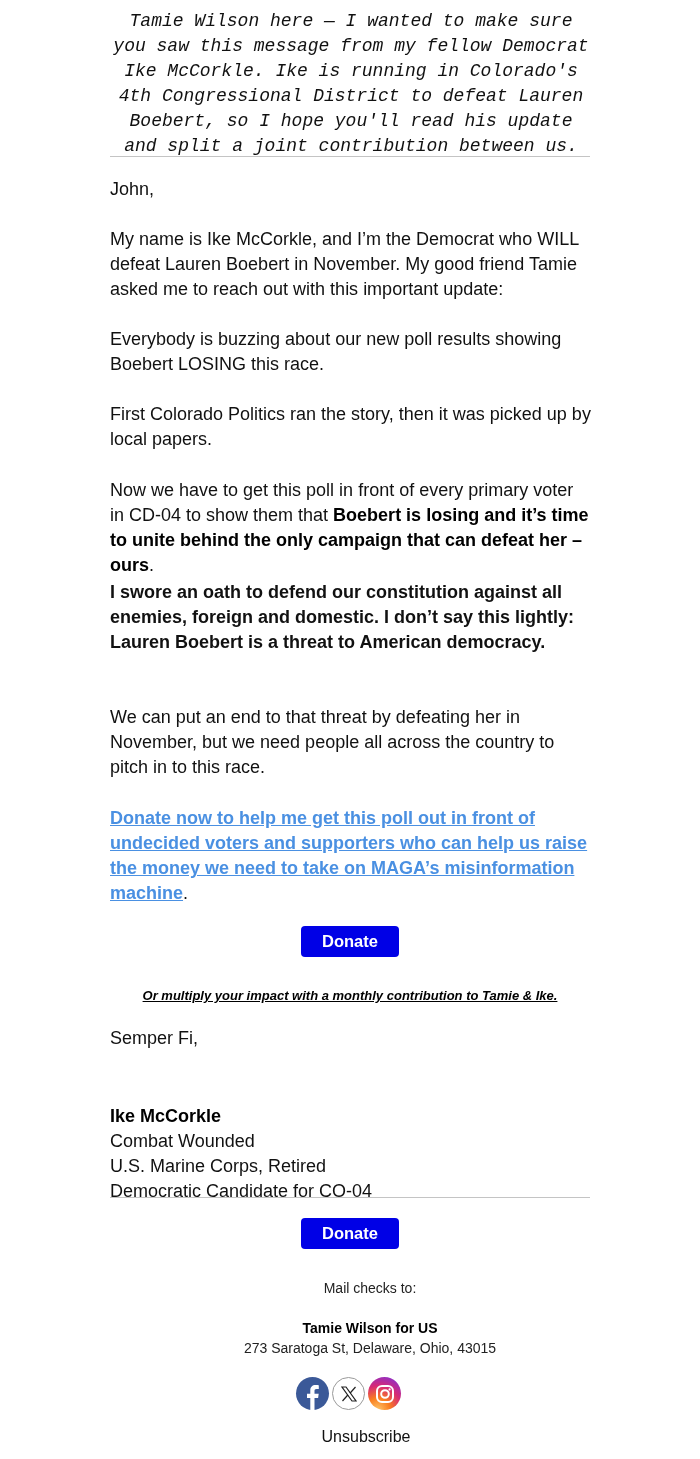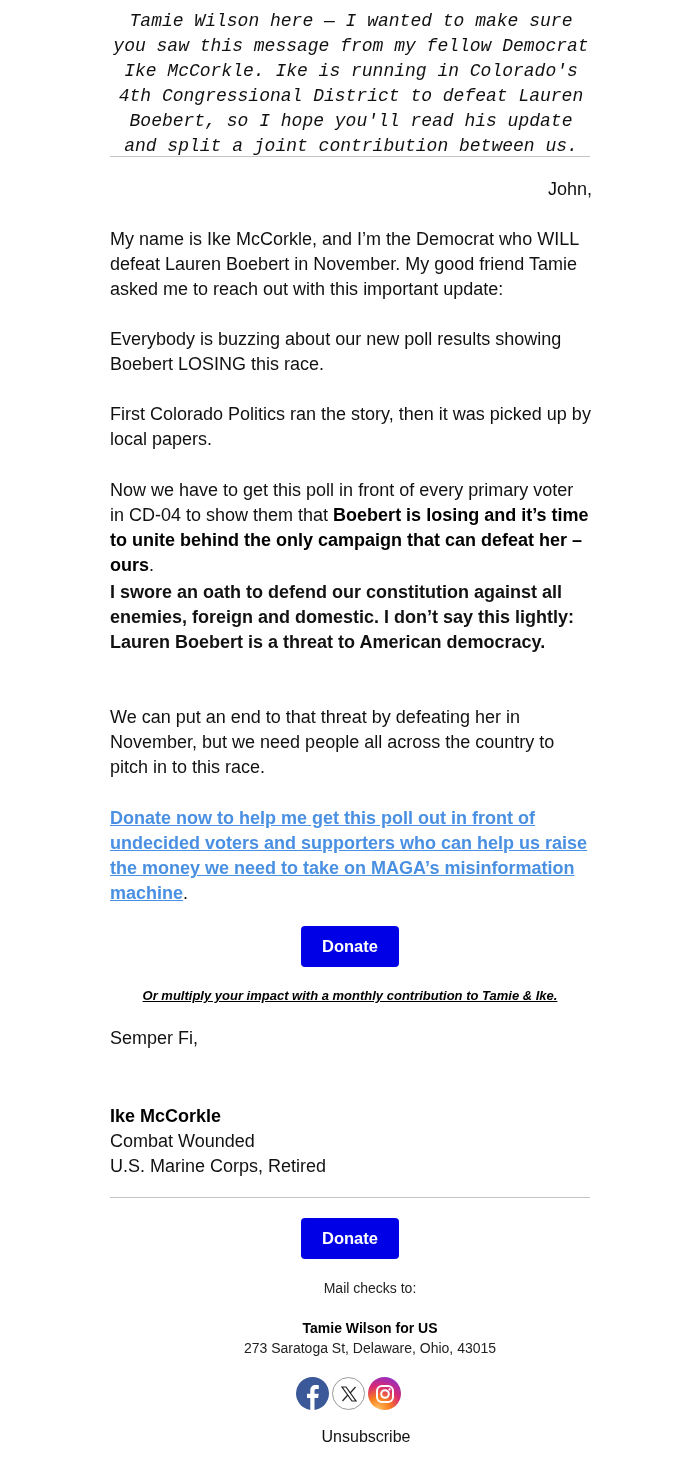--- a/index.html
+++ b/index.html
@@ -2,36 +2,36 @@
 <html><head>
 <meta charset="utf-8">
 <style>
   html, body { margin: 0; padding: 0; background: #ffffff; }
   body { width: 700px; height: 1459px; overflow: hidden; font-family: "Liberation Sans", sans-serif; color: #111111; }
   .intro { top: 9px; left: 105px; width: 490px; text-align: center; font-style: italic; font-size: 18px; line-height: 25.2px; font-family: Liberation Mono, monospace; }
   .hr { position: absolute; left: 110px; width: 480px; height: 0; border-top: 1px solid #c4c4c4; }
   .p { position: absolute; left: 110px; width: 482px; font-size: 18px; line-height: 25px; }
   .p b { font-weight: bold; color: #000; }
   .link { color: #4a90e2; font-weight: bold; text-decoration: underline; text-align: center; }
-  .btn { position: absolute; left: 301px; width: 98px; height: 41px; background: #0000e6; border-radius: 4px; color: #fff; font-weight: bold; font-size: 16.5px; display: flex; align-items: center; justify-content: center; cursor: pointer; }
+  .btn { position: absolute; left: 301px; width: 98px; height: 31px; background: #0000e6; border-radius: 4px; color: #fff; font-weight: bold; font-size: 16.5px; display: flex; align-items: center; justify-content: center; cursor: pointer; }
   .monthly { position: absolute; top: 988px; left: 0; width: 700px; text-align: center; font-size: 13px; font-weight: bold; font-style: italic; }
   .monthly span { text-decoration: underline; color: #000; }
   .center { position: absolute; left: 0; width: 700px; text-align: center; font-size: 14px; color: #222; padding-left: 20px; }
   .social { position: absolute; top: 1377px; left: 296px; display: flex; gap: 3px; }
   .soc { width: 33px; height: 33px; border-radius: 50%; display: flex; align-items: center; justify-content: center; }
   .unsub { position: absolute; top: 1428px; left: 16px; width: 700px; text-align: center; font-size: 16px; color: #111; }
 </style>
 </head>
 <body>
 
 <div class="p intro">Tamie Wilson here — I wanted to make sure you saw this message from my fellow Democrat Ike McCorkle. Ike is running in Colorado's 4th Congressional District to defeat Lauren Boebert, so I hope you'll read his update and split a joint contribution between us.</div>
 
 <div class="hr" style="top:156px;"></div>
 
-<div class="p" style="top:177px;text-align:right;">John,</div>
+<div class="p" style="top:177px;">John,</div>
 
 <div class="p" style="top:227px;">My name is Ike McCorkle, and I’m the Democrat who WILL defeat Lauren Boebert in November. My good friend Tamie asked me to reach out with this important update:</div>
 
 <div class="p" style="top:327px;">Everybody is buzzing about our new poll results showing Boebert LOSING this race.</div>
 
 <div class="p" style="top:402px;">First Colorado Politics ran the story, then it was picked up by local papers.</div>
 
 <div class="p" style="top:478px;"><span>Now we have to get this poll in front of every primary voter in CD-04 to show them that </span><b>Boebert is losing and it’s time to unite behind the only campaign that can defeat her – ours</b><span>.</span></div>
 
 <div class="p" style="top:580px;font-weight:bold;">I swore an oath to defend our constitution against all enemies, foreign and domestic. I don’t say this lightly: Lauren Boebert is a threat to American democracy.</div>
@@ -43,20 +43,21 @@
 <div class="btn" style="top:926px;">Donate</div>
 
 <div class="monthly"><span>Or multiply your impact with a monthly contribution to Tamie &amp; Ike.</span></div>
 
 <div class="p" style="top:1026px;">Semper Fi,</div>
 
 <div class="p" style="top:1104px;">
   <div><b>Ike McCorkle</b></div>
   <div>Combat Wounded</div>
   <div>U.S. Marine Corps, Retired</div>
+  <div>Democratic Candidate for CO-04</div>
 </div>
 
 <div class="hr" style="top:1197px;"></div>
 
 <div class="btn" style="top:1218px;">Donate</div>
 
 <div class="center" style="top:1280px;">Mail checks to:</div>
 
 <div class="center" style="top:1320px; font-weight:bold; color:#000;">Tamie Wilson for US</div>
 <div class="center" style="top:1340px;">273 Saratoga St, Delaware, Ohio, 43015</div>

